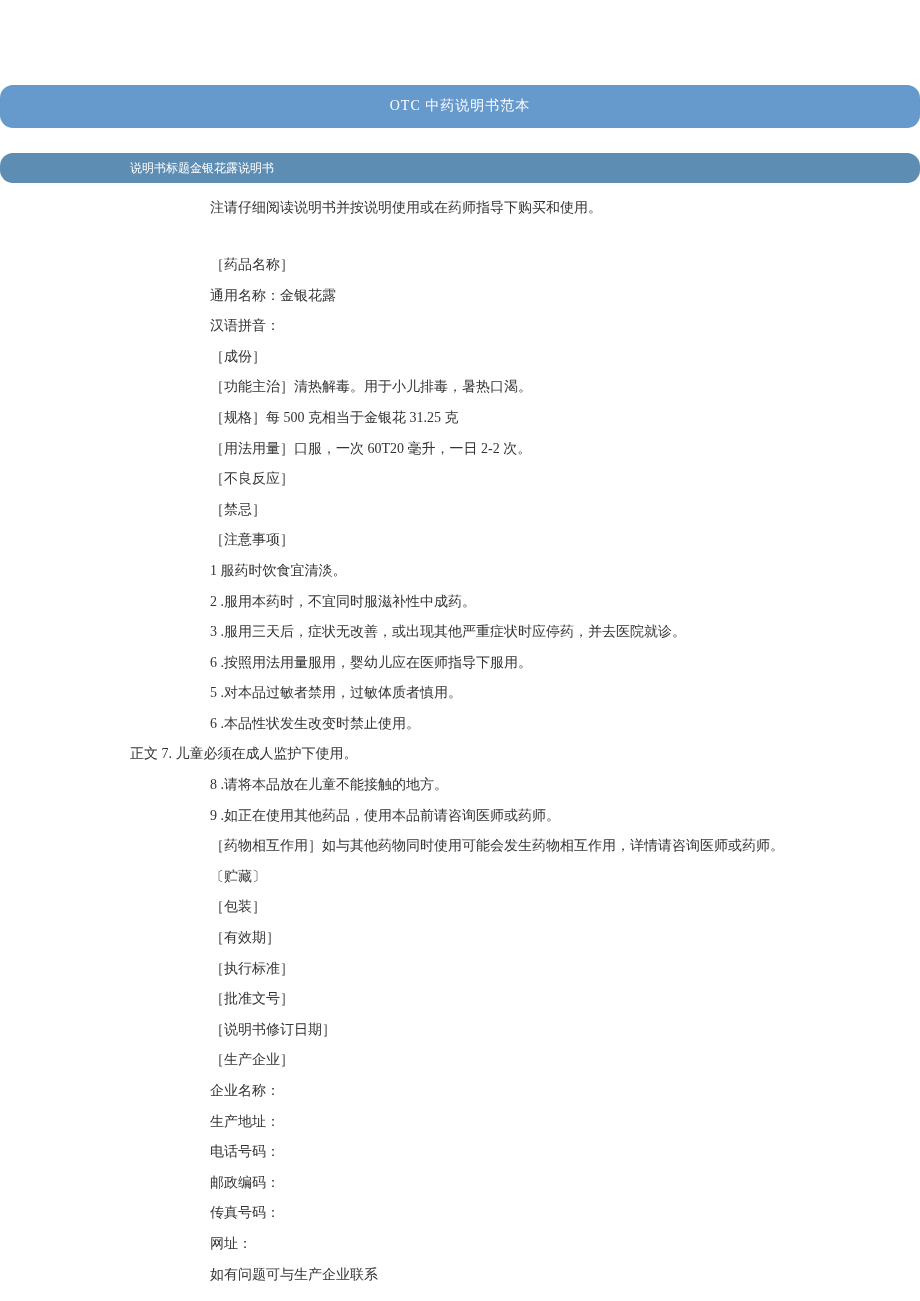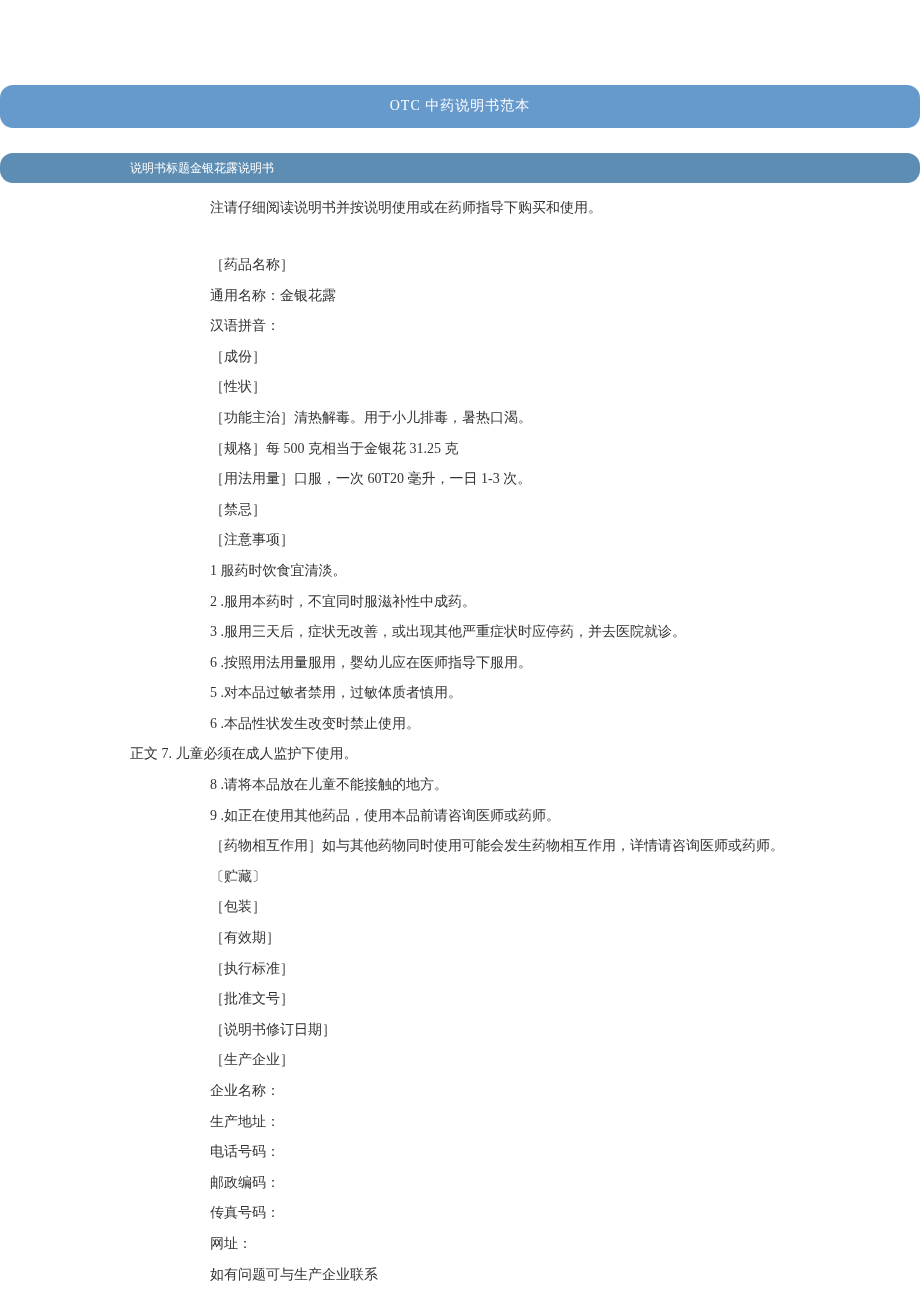--- a/index.html
+++ b/index.html
@@ -61,24 +61,24 @@
   <span>说明书标题金银花露说明书</span>
 </div>
 
 <div class="content" id="content">
     <div class="line indent-210">注请仔细阅读说明书并按说明使用或在药师指导下购买和使用。</div>
     <div class="spacer"></div>
     <div class="line indent-210">［药品名称］</div>
     <div class="line indent-210">通用名称：金银花露</div>
     <div class="line indent-210">汉语拼音：</div>
     <div class="line indent-210">［成份］</div>
-    <div class="line indent-210">［性状］</div>
     <div class="line indent-210">［功能主治］清热解毒。用于小儿排毒，暑热口渴。</div>
     <div class="line indent-210">［规格］每 500 克相当于金银花 31.25 克</div>
-    <div class="line indent-210">［用法用量］口服，一次 60T20 毫升，一日 1-3 次。</div>
+    <div class="line indent-210">［用法用量］口服，一次 60T20 毫升，一日 2-2 次。</div>
+    <div class="line indent-210">［不良反应］</div>
     <div class="line indent-210">［禁忌］</div>
     <div class="line indent-210">［注意事项］</div>
     <div class="line indent-210">1 服药时饮食宜清淡。</div>
     <div class="line indent-210">2   .服用本药时，不宜同时服滋补性中成药。</div>
     <div class="line indent-210">3   .服用三天后，症状无改善，或出现其他严重症状时应停药，并去医院就诊。</div>
     <div class="line indent-210">6   .按照用法用量服用，婴幼儿应在医师指导下服用。</div>
     <div class="line indent-210">5   .对本品过敏者禁用，过敏体质者慎用。</div>
     <div class="line indent-210">6   .本品性状发生改变时禁止使用。</div>
     <div class="line indent-130">正文 7. 儿童必须在成人监护下使用。</div>
     <div class="line indent-210">8   .请将本品放在儿童不能接触的地方。</div>

